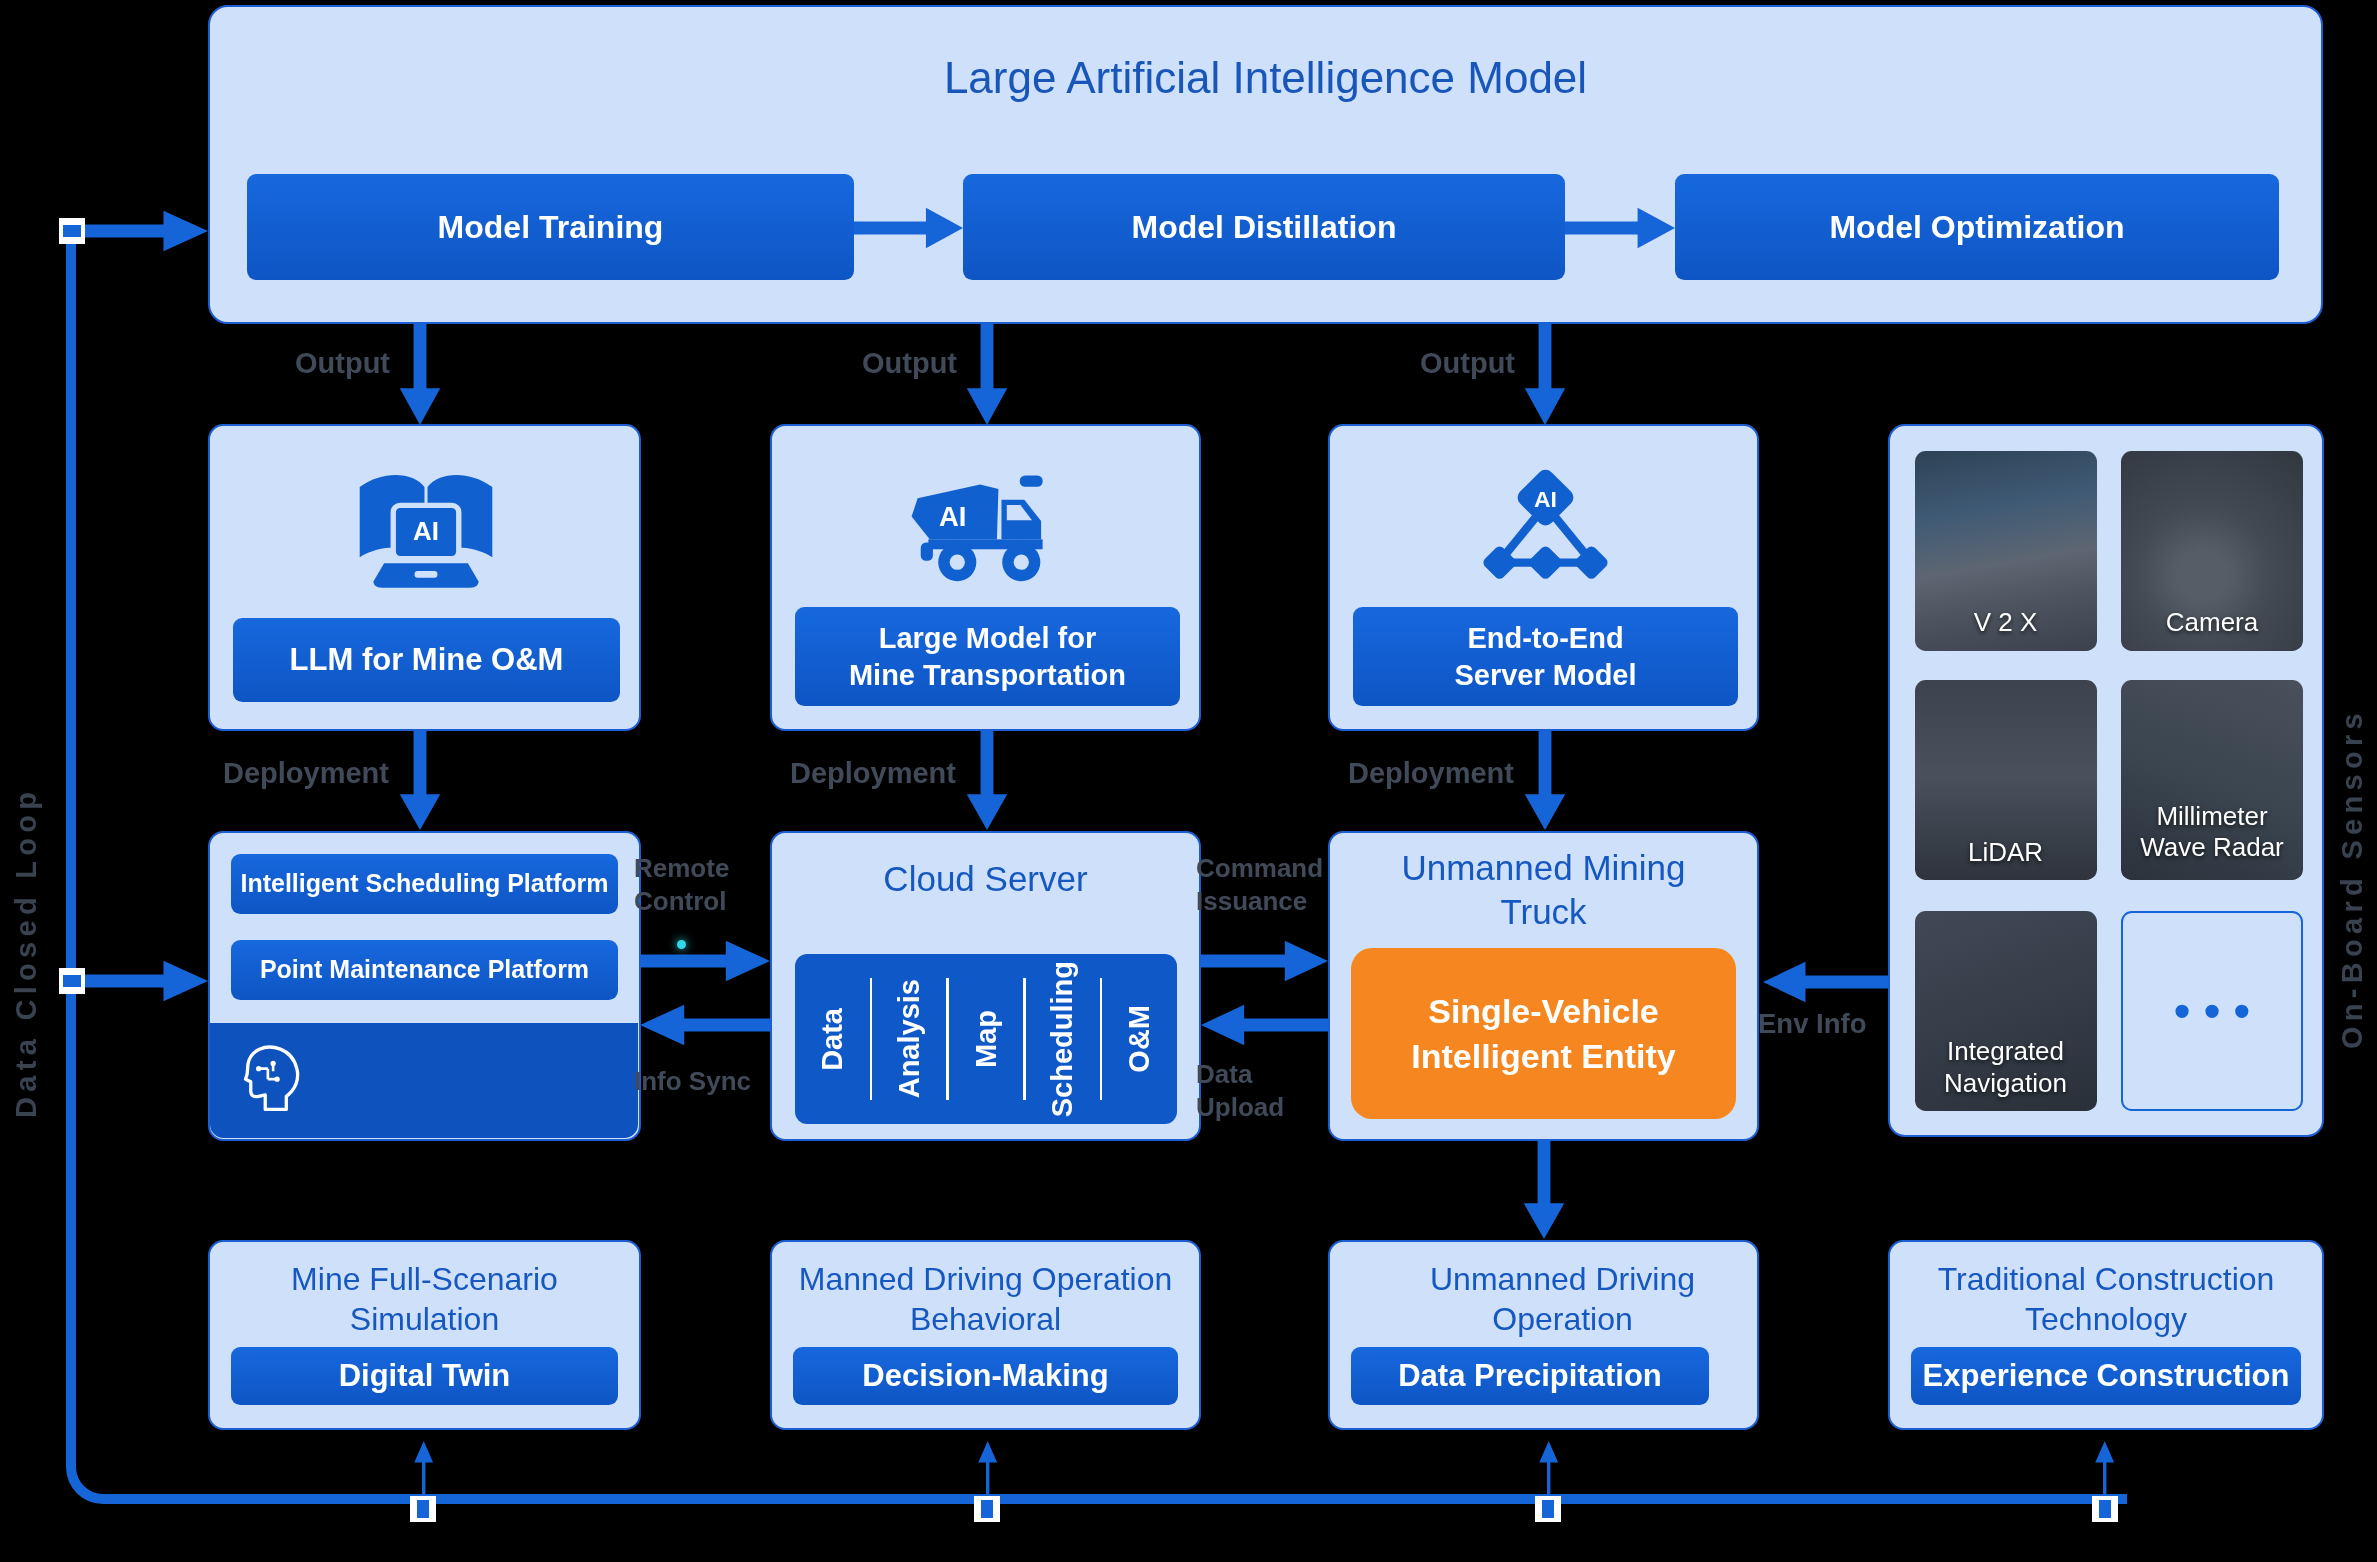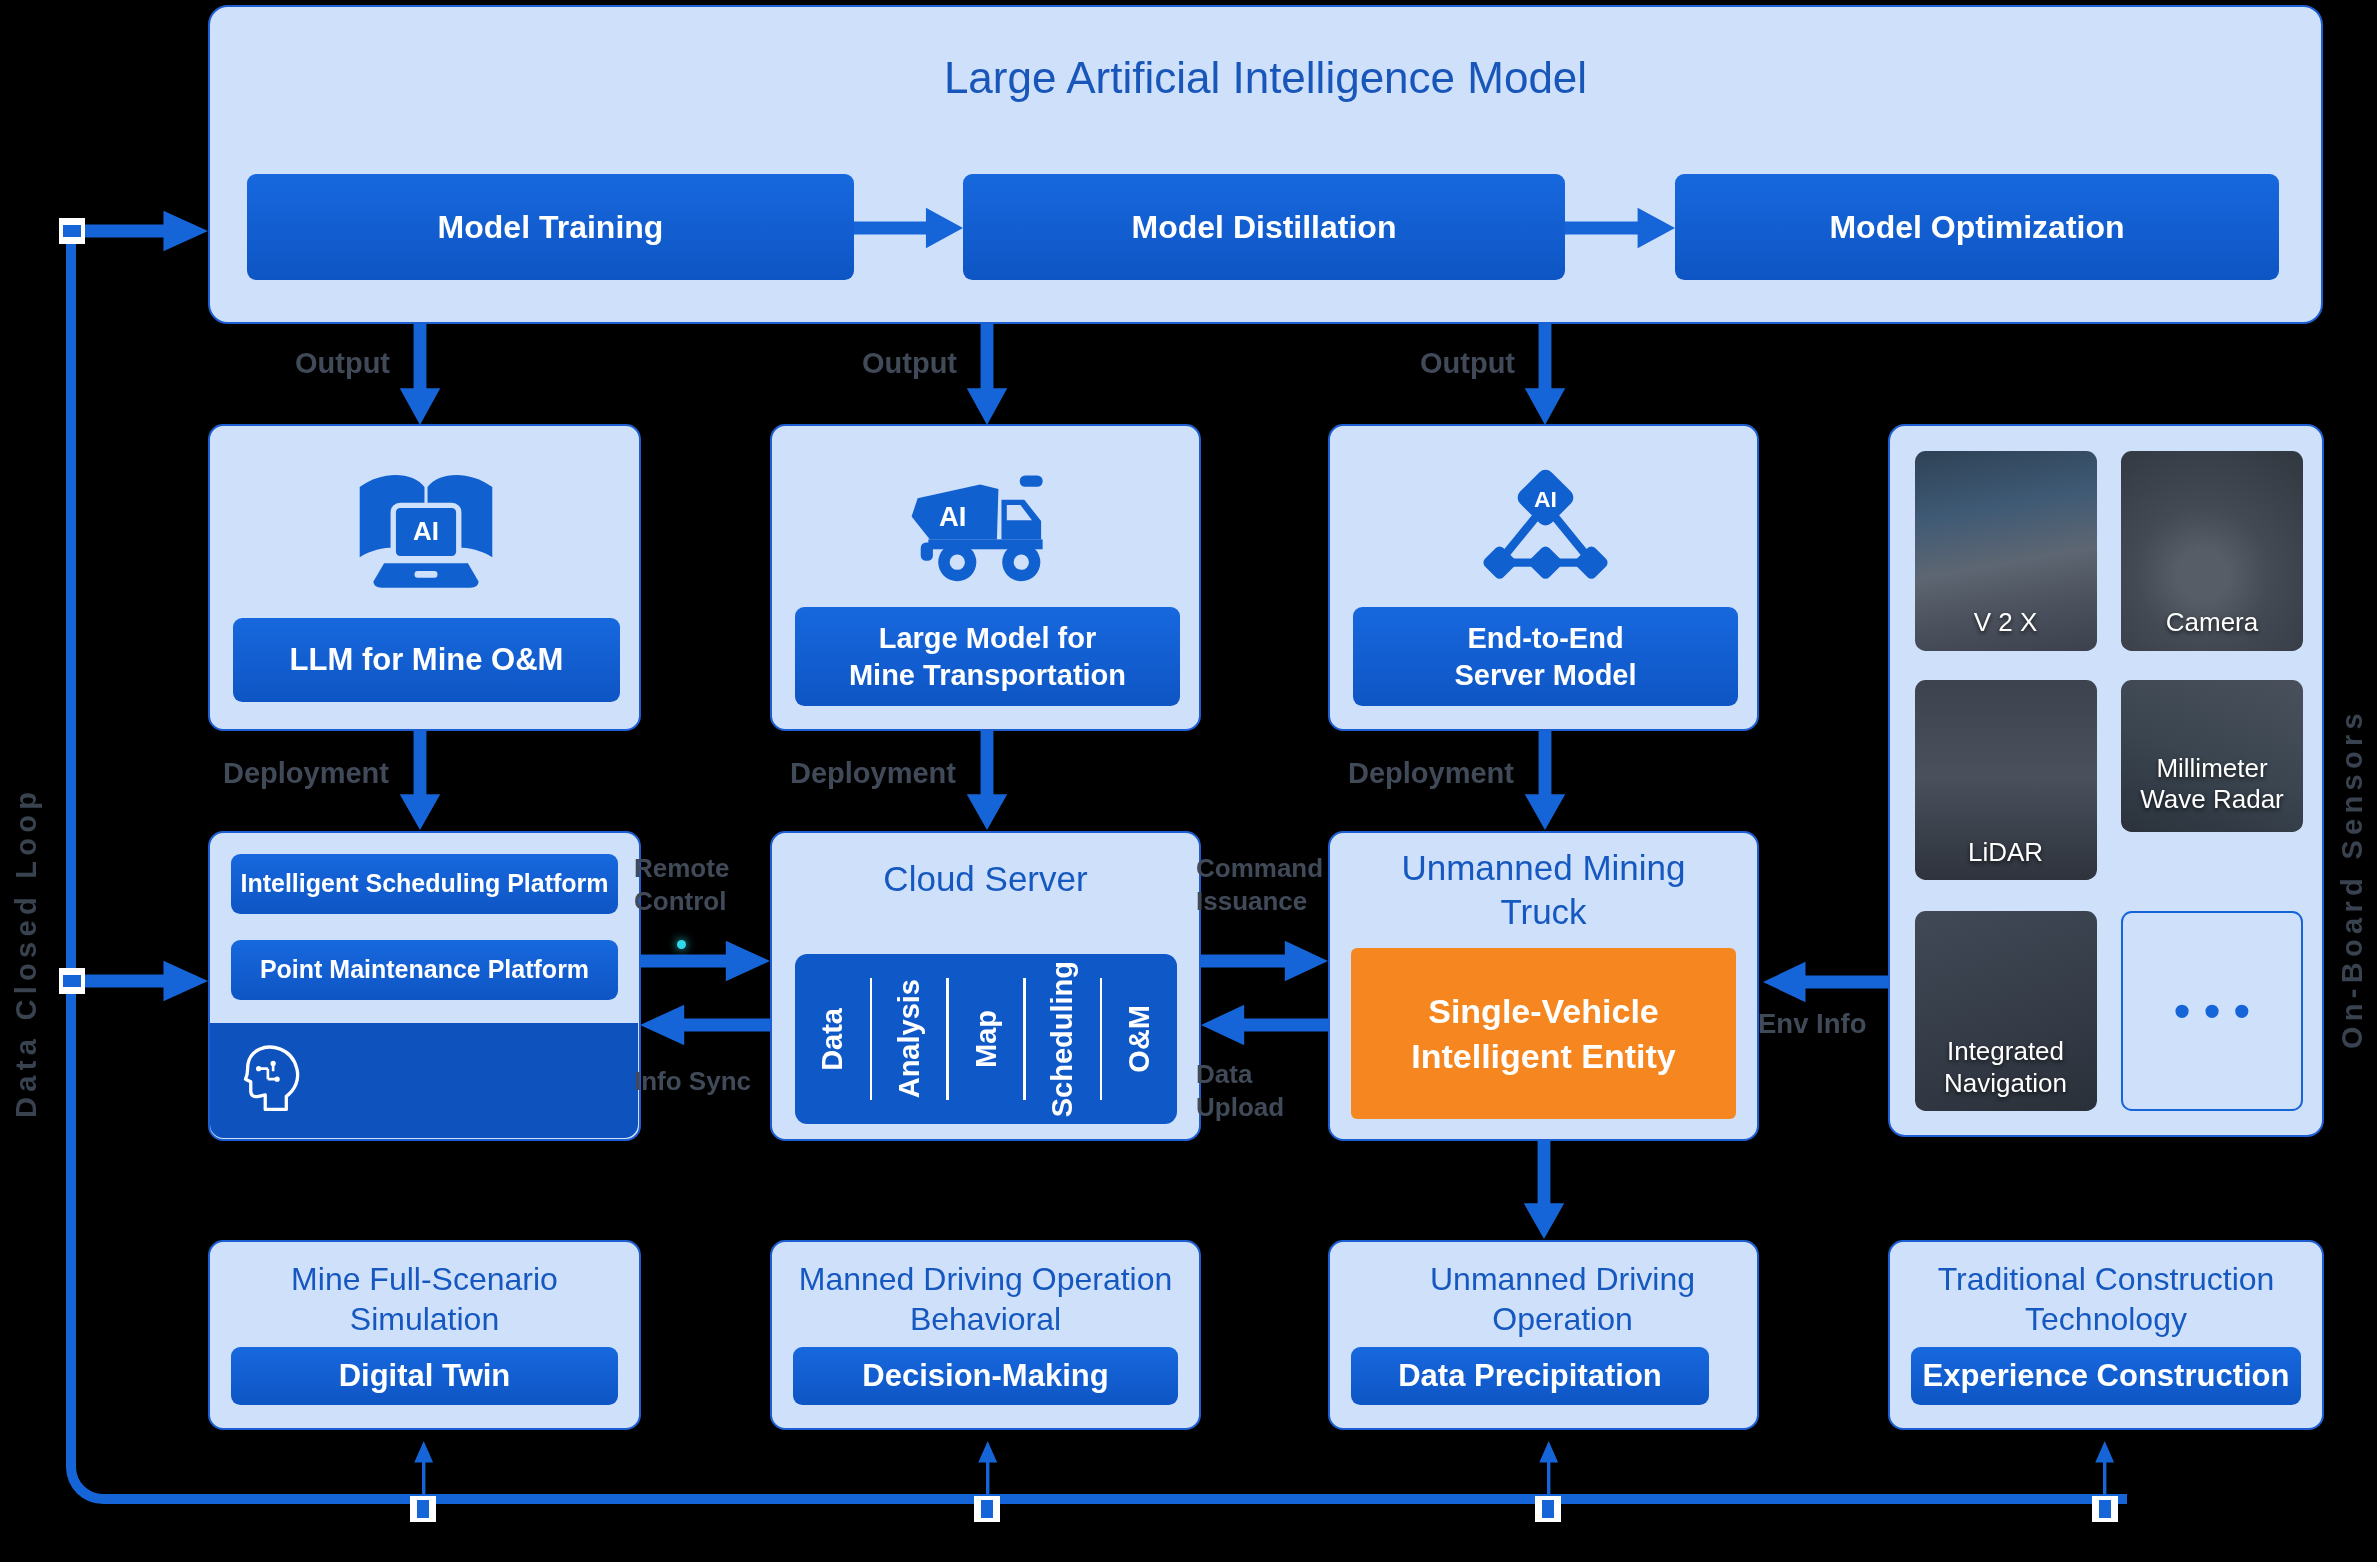--- a/index.html
+++ b/index.html
@@ -34,21 +34,21 @@
   .bg-v2x{background:linear-gradient(170deg,#2e4256 0%,#3f5a75 30%,#5d6672 55%,#4a505c 78%,#3b414d 100%);}
   .bg-cam{background:radial-gradient(circle at 45% 62%,#565d67 0 16%,#434a54 42%,#31373f 100%);}
   .bg-lidar{background:linear-gradient(180deg,#3c424e 0%,#4a515c 48%,#2e333d 100%);}
   .bg-mmw{background:linear-gradient(200deg,#49505b 0%,#3a4550 52%,#2b323c 100%);}
   .bg-nav{background:linear-gradient(160deg,#414956 0%,#343b47 60%,#293039 100%);}
   .more-tile{position:absolute;border:2.3px solid #1565d8;border-radius:10.7px;display:flex;align-items:center;
              justify-content:center;color:#1565d8;font-size:46px;letter-spacing:13.8px;font-weight:700;
              box-sizing:border-box;padding-left:13.8px;}
   .agent{position:absolute;background:#0d52bd;border-radius:0 0 13.8px 13.8px;}
   .dot{position:absolute;width:9.2px;height:9.2px;border-radius:50%;background:#2fd9ea;box-shadow:0 0 9.2px #2fd9ea;}
-  .entity{position:absolute;background:#f6861f;border-radius:6px;color:#fff;font-weight:700;
+  .entity{position:absolute;background:#f6861f;border-radius:21px;color:#fff;font-weight:700;
           display:flex;align-items:center;justify-content:center;text-align:center;white-space:pre-line;line-height:1.3;}
 </style>
 </head>
 <body>
 
 <div id="canvas">
 
   <div class="loop"></div>
   <div class="ar right" style="left:77px;top:208px;width:131px;height:46px"></div>
   <div class="ar right" style="left:77px;top:958px;width:131px;height:46px"></div>
@@ -129,21 +129,21 @@
   <div class="card" style="left:1888px;top:424px;width:436px;height:713px;border-radius:17px">
     <div class="tile bg-v2x" style="left:24.5px;top:24.5px;width:182px;height:200px">
       <div class="cap">V 2 X</div>
     </div>
     <div class="tile bg-cam" style="left:231px;top:24.5px;width:182px;height:200px">
       <div class="cap">Camera</div>
     </div>
     <div class="tile bg-lidar" style="left:24.5px;top:254px;width:182px;height:200px">
       <div class="cap">LiDAR</div>
     </div>
-    <div class="tile bg-mmw" style="left:231px;top:254px;width:182px;height:152px">
+    <div class="tile bg-mmw" style="left:231px;top:254px;width:182px;height:200px">
       <div class="cap" style="bottom:17px">Millimeter
 Wave Radar</div>
     </div>
     <div class="tile bg-nav" style="left:24.5px;top:485px;width:182px;height:200px">
       <div class="cap">Integrated
 Navigation</div>
     </div>
     <div class="more-tile" style="left:231px;top:485px;width:182px;height:200px">•••</div>
   </div>
 

